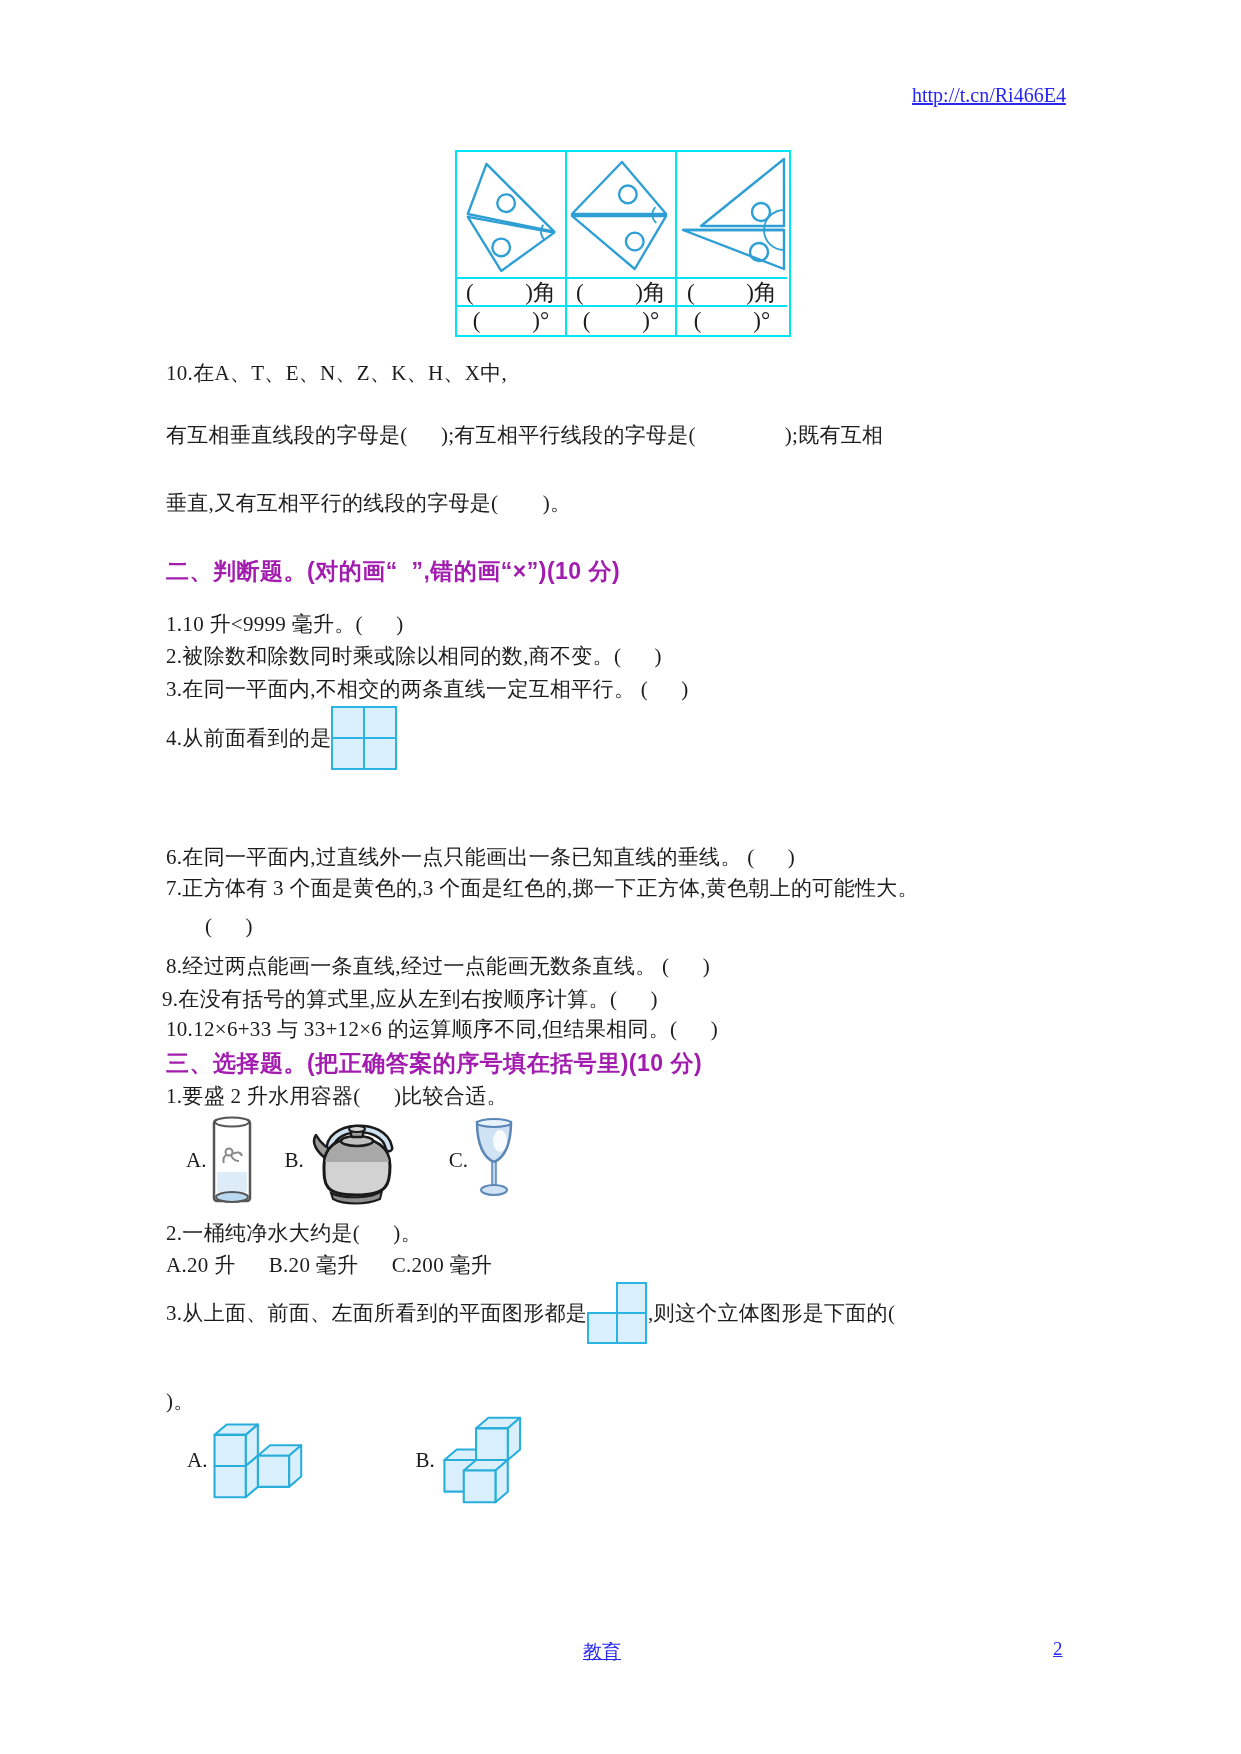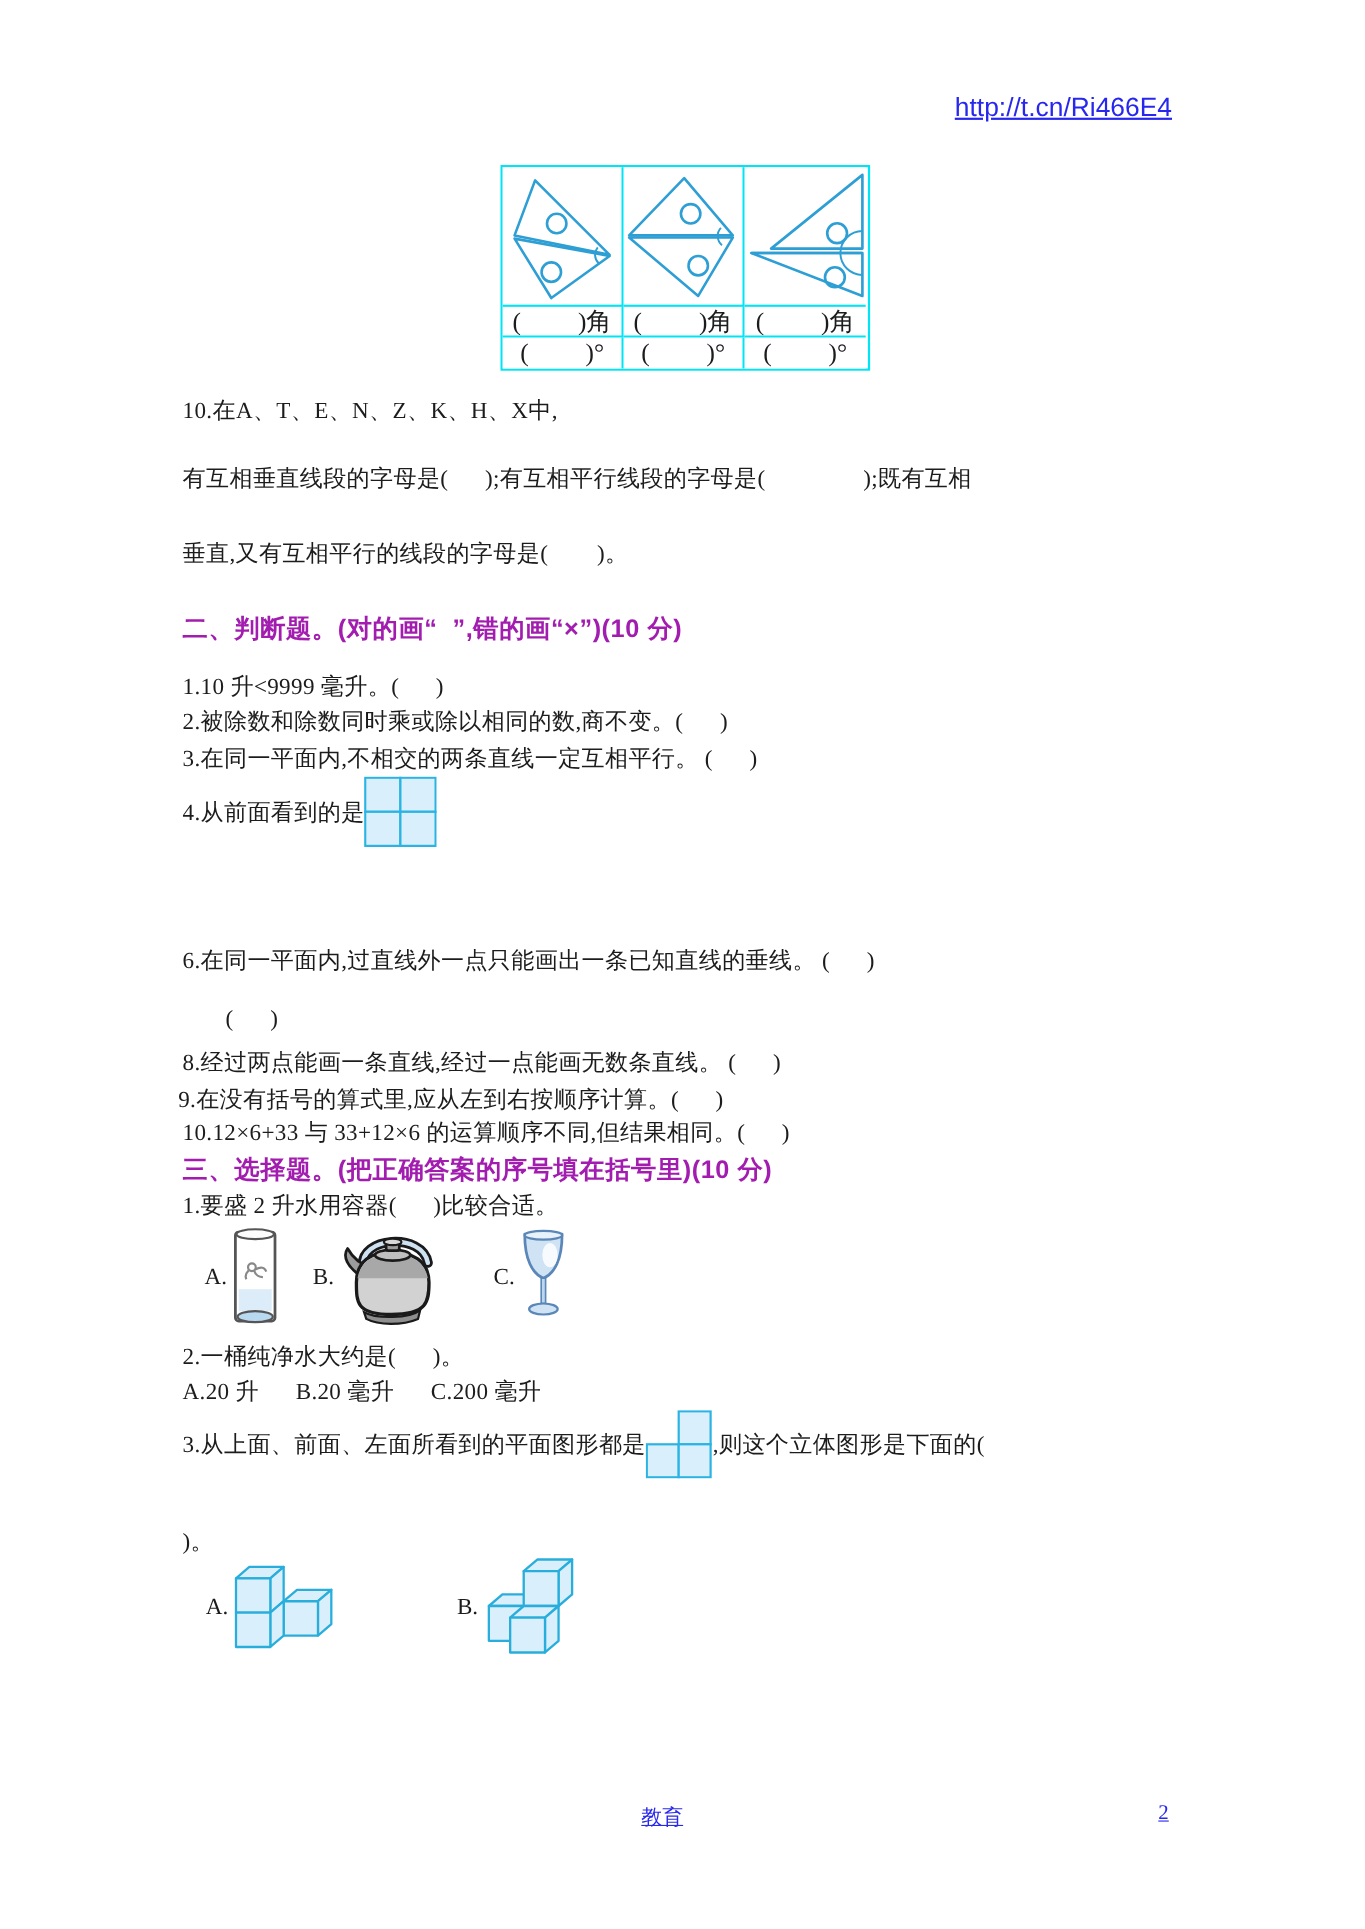--- a/index.html
+++ b/index.html
@@ -3,21 +3,21 @@
 <meta charset="utf-8">
 <style>
   html,body{margin:0;padding:0;background:#ffffff;}
   #page{position:relative;width:1241px;height:1754px;background:#ffffff;overflow:hidden;
         font-family:"Liberation Serif","DejaVu Serif",serif;color:#1c1c1c;}
   .abs{position:absolute;}
   .line{font-size:21px;line-height:23px;white-space:pre;letter-spacing:0.3px;}
   .heading{font-family:"Liberation Sans","DejaVu Sans",sans-serif;font-weight:700;
            font-size:23px;color:#a21caf;white-space:pre;letter-spacing:0.5px;}
   a.bluelink{color:#2727EE;text-decoration:underline;cursor:pointer;}
-  #share-url{font-family:Liberation Sans, sans-serif;font-size:24px;}
+  #share-url{font-family:Liberation Serif, serif;font-size:20px;margin-left:44px;}
   .footer-link{font-size:19px;}
   
   #angle-table{left:455px;top:150px;width:332px;border:2px solid #00E4F6;
                display:grid;grid-template-columns:110px 110px 110px;grid-template-rows:127px 28px 28px;}
   #angle-table .cell{border-right:2px solid #00E4F6;border-bottom:2px solid #00E4F6;
                      display:flex;align-items:center;justify-content:center;overflow:hidden;background:#fff;}
   #angle-table .cell.last-col{border-right:none;}
   #angle-table .cell.last-row{border-bottom:none;}
   #angle-table .lbl{font-size:23px;white-space:pre;}
   .flexrow{display:flex;align-items:center;}
@@ -104,21 +104,22 @@
     <svg width="66" height="64" viewBox="0 0 66 64">
       <g fill="#D9EFFB" stroke="#2BB3E3" stroke-width="2">
         <rect x="1" y="1" width="32" height="31"></rect>
           <rect x="33" y="1" width="32" height="31"></rect>
         <rect x="1" y="32" width="32" height="31"></rect>
           <rect x="33" y="32" width="32" height="31"></rect>
       </g>
     </svg>
   </div>
 
-  <div class="abs line" style="left:166px;top:846px;margin-top:16px;">6.在同一平面内,过直线外一点只能画出一条已知直线的垂线。 (      )</div>
+  <div class="abs line" style="left:166px;top:846px;">6.在同一平面内,过直线外一点只能画出一条已知直线的垂线。 (      )</div>
+  <div class="abs line" style="left:166px;top:877px;">7.正方体有 3 个面是黄色的,3 个面是红色的,掷一下正方体,黄色朝上的可能性大。</div>
   <div class="abs line" style="left:205px;top:915px;">(      )</div>
   <div class="abs line" style="left:166px;top:955px;">8.经过两点能画一条直线,经过一点能画无数条直线。 (      )</div>
   <div class="abs line" style="left:162px;top:988px;">9.在没有括号的算式里,应从左到右按顺序计算。(      )</div>
   <div class="abs line" style="left:166px;top:1018px;">10.12×6+33 与 33+12×6 的运算顺序不同,但结果相同。(      )</div>
 
   <div class="abs heading" style="left:166px;top:1048px;">三、选择题。(把正确答案的序号填在括号里)(10 分)</div>
   <div class="abs line" style="left:166px;top:1085px;">1.要盛 2 升水用容器(      )比较合适。</div>
 
   <div class="abs flexrow" style="left:186px;top:1113px;height:95px;">
     <span class="optlabel">A.</span>

